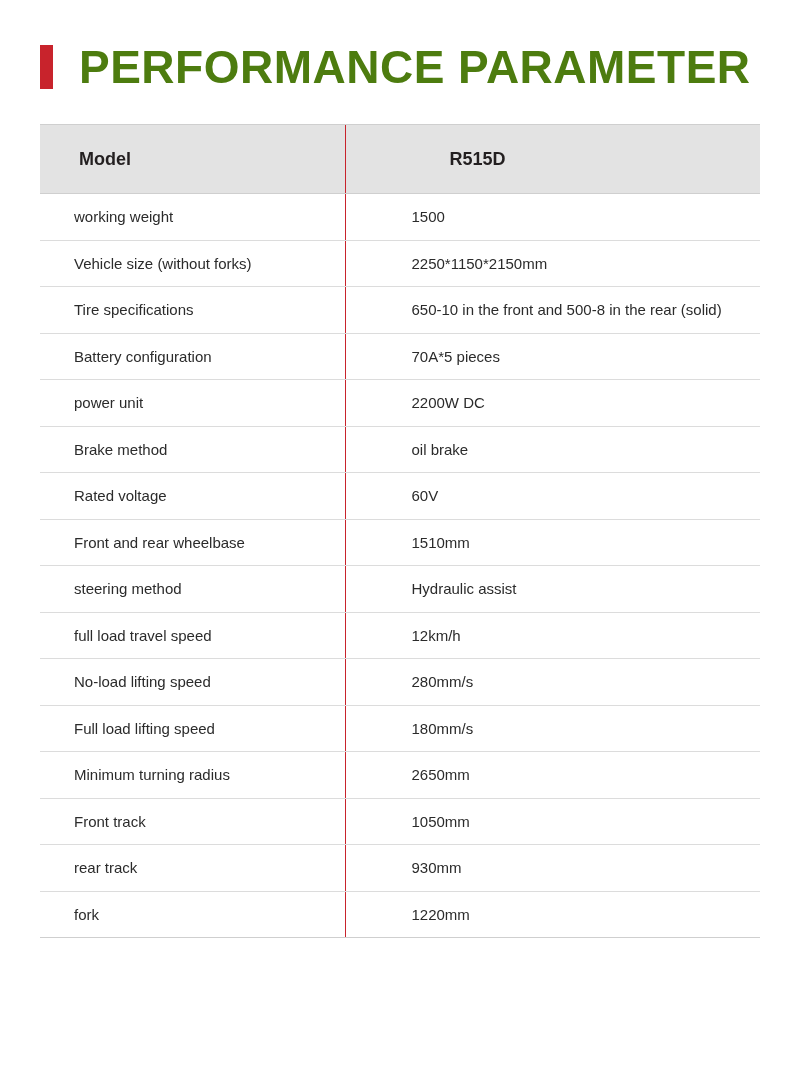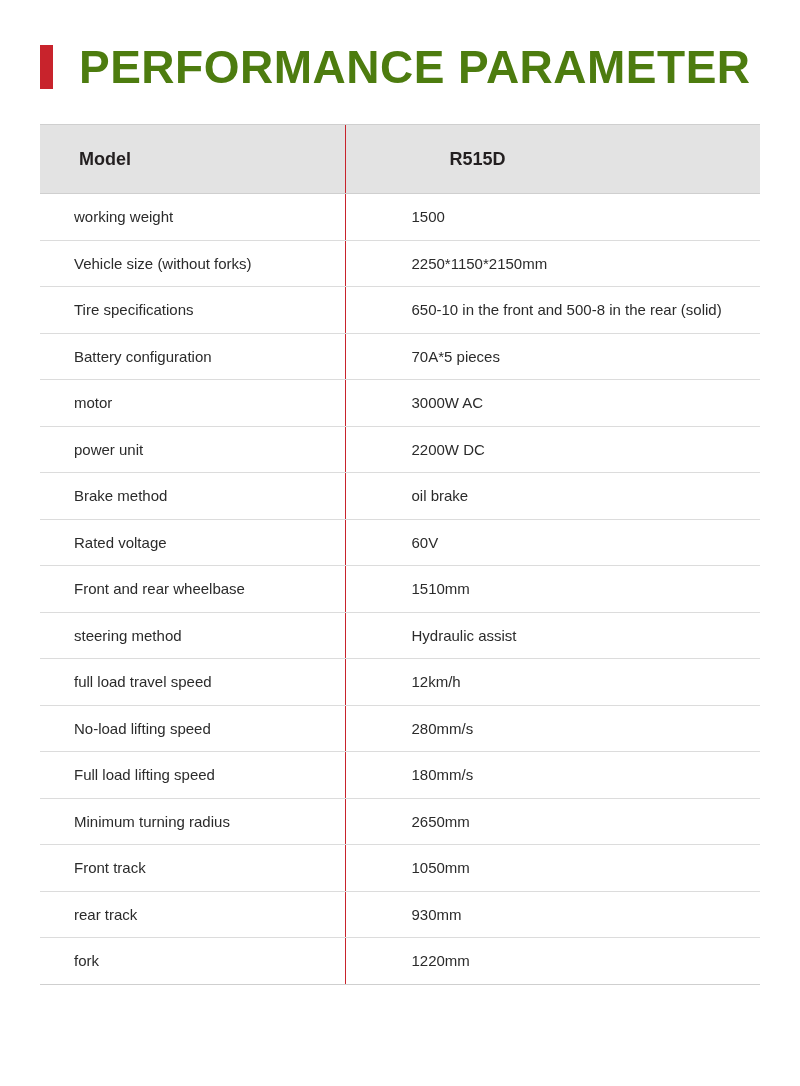--- a/index.html
+++ b/index.html
@@ -128,24 +128,20 @@
           </tr>
           <tr>
             <td class="k">Tire specifications</td>
             <td class="v">650-10 in the front and 500-8 in the rear (solid)</td>
           </tr>
           <tr>
             <td class="k">Battery configuration</td>
             <td class="v">70A*5 pieces</td>
           </tr>
           <tr>
-            <td class="k">motor</td>
-            <td class="v">3000W AC</td>
-          </tr>
-          <tr>
             <td class="k">power unit</td>
             <td class="v">2200W DC</td>
           </tr>
           <tr>
             <td class="k">Brake method</td>
             <td class="v">oil brake</td>
           </tr>
           <tr>
             <td class="k">Rated voltage</td>
             <td class="v">60V</td>

